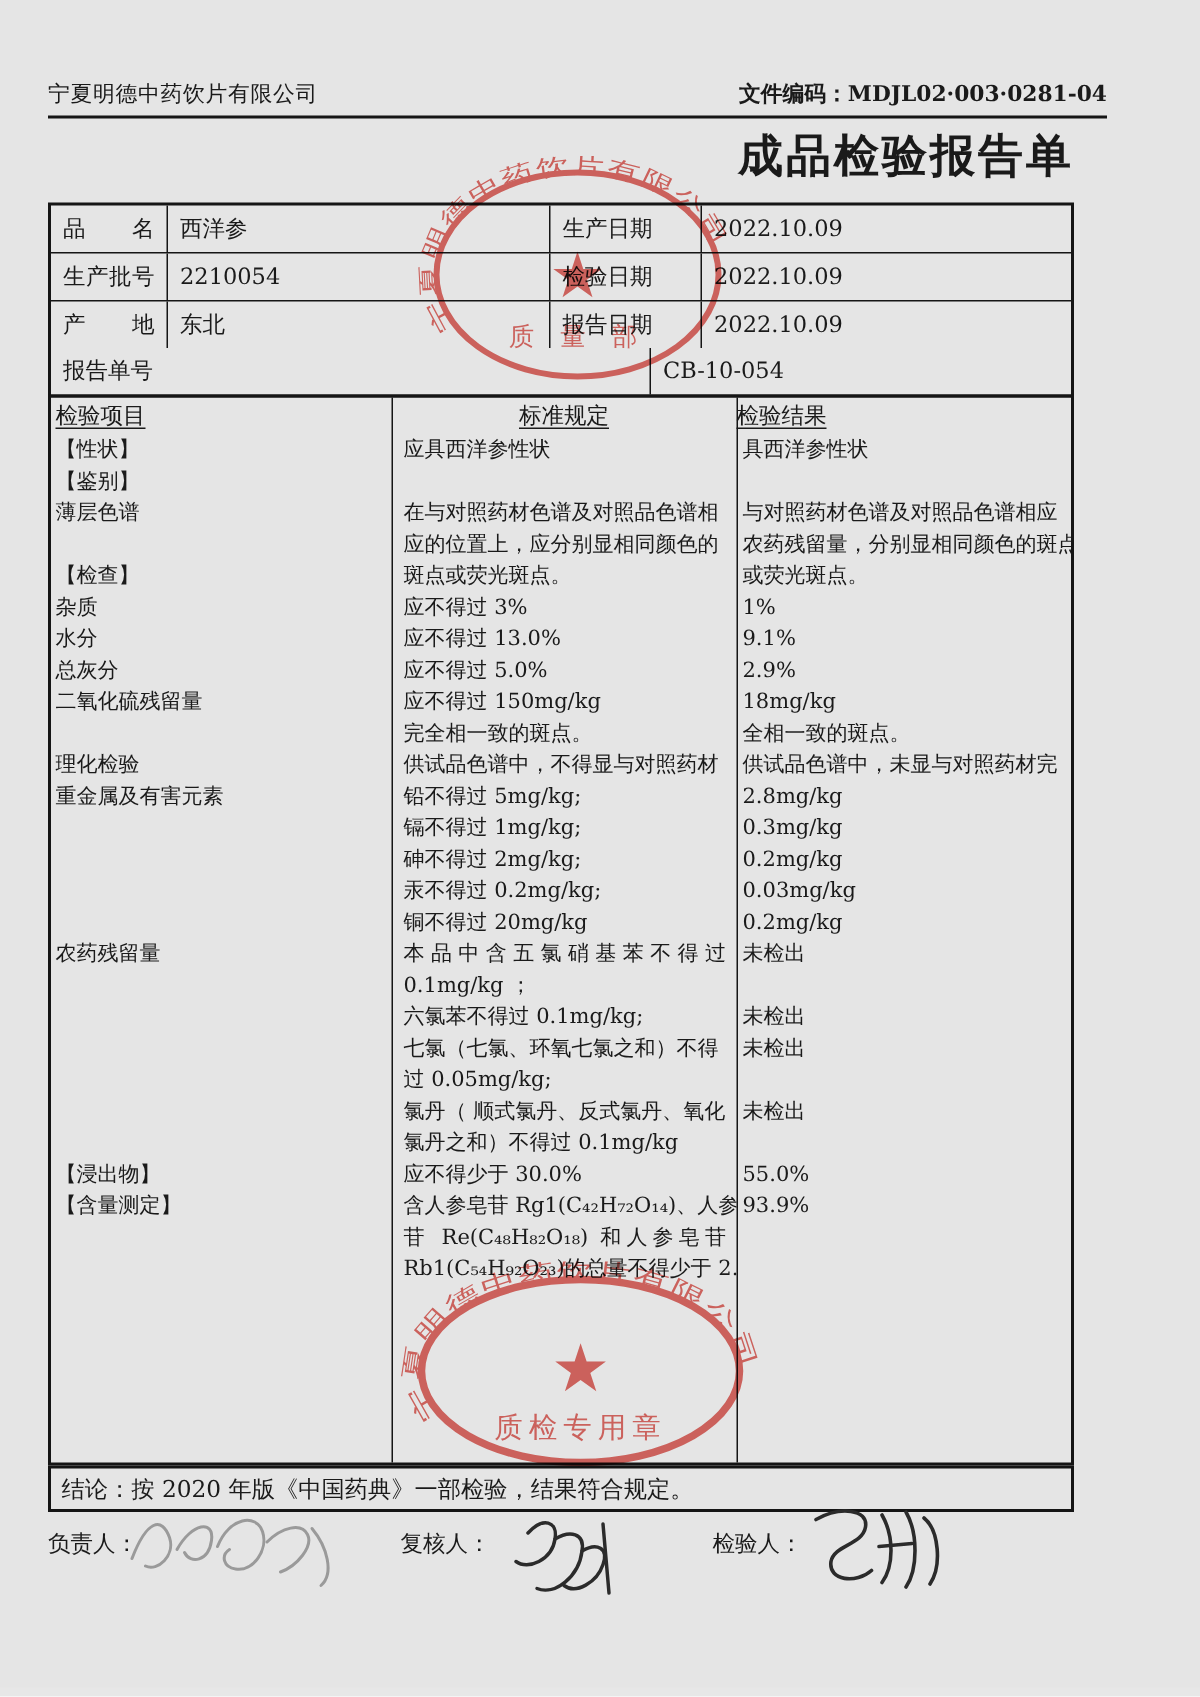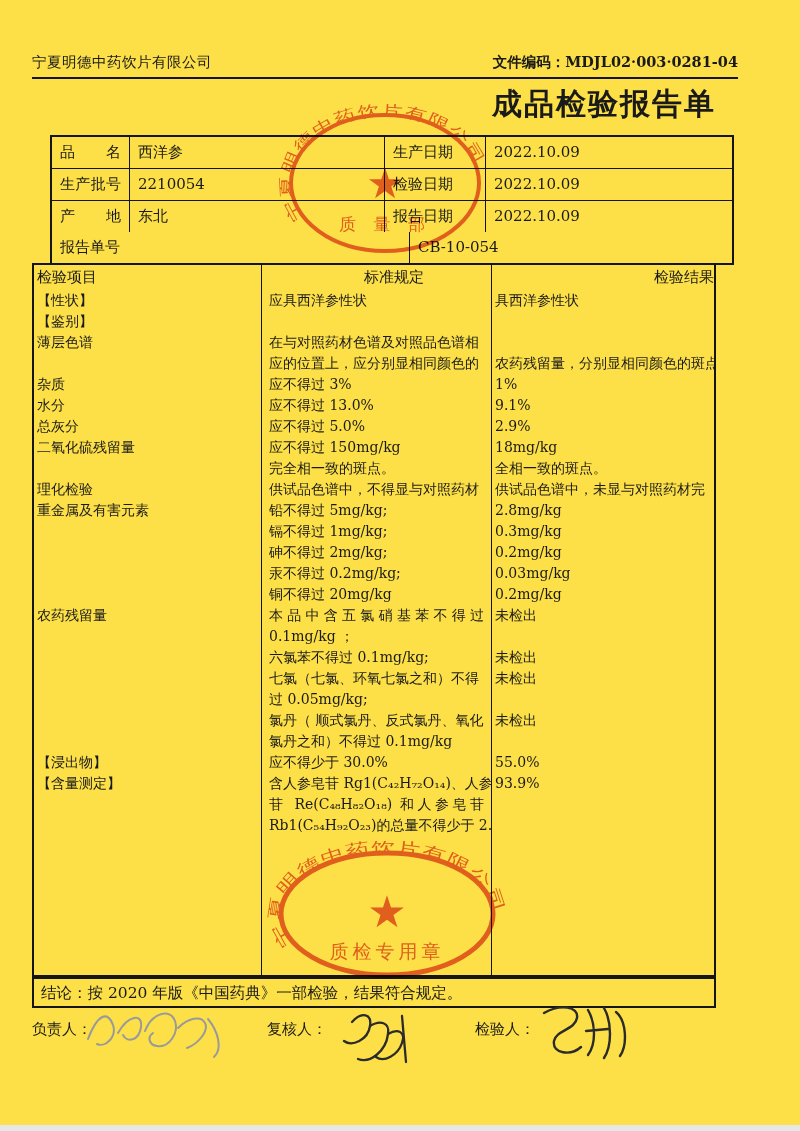--- a/index.html
+++ b/index.html
@@ -1,40 +1,40 @@
 <!DOCTYPE html>
 <html><head>
 <meta charset="utf-8">
 <style>
   html,body{margin:0;padding:0;background:#fff;}
-  .page{position:relative;width:800px;height:1131px;background:#fde047;overflow:hidden;
+  .page{position:relative;width:800px;height:1131px;background:#e5e5e5;overflow:hidden;
         font-family:"DejaVu Serif","Liberation Serif",serif;color:#1a1a1a;}
   .hdr-left{position:absolute;left:32px;top:53px;font-size:14.5px;letter-spacing:.5px;}
   .hdr-right{position:absolute;right:62px;top:53px;font-size:14.5px;font-weight:600;}
   .rule{position:absolute;left:32px;top:77px;width:706px;height:2px;background:#151515;}
   .title{position:absolute;left:32px;top:84px;width:684px;margin:0;text-align:right;
          font-size:30px;font-weight:bold;letter-spacing:2px;}
   
-  .info{position:absolute;left:32px;top:135px;width:684px;border:2px solid #151515;box-sizing:border-box;background:transparent;margin-left:18px;}
+  .info{position:absolute;left:32px;top:135px;width:684px;border:2px solid #151515;box-sizing:border-box;background:transparent;}
   .irow{display:flex;height:31px;line-height:31px;border-bottom:1px solid #151515;font-size:15px;}
   .irow:last-child{border-bottom:none;}
   .ic{box-sizing:border-box;padding:0 8px;overflow:hidden;white-space:nowrap;}
   .ic.b{border-right:1px solid #151515;}
   .w1{width:78px;} .w2{width:255px;} .w3{width:101px;} .w4{flex:1;}
-  .wA{width:358px;} .wB{flex:1;}
+  .wA{width:400px;} .wB{flex:1;}
   .spread{text-align:justify;text-align-last:justify;}
   
   .results{position:absolute;left:32px;top:263px;width:684px;height:714px;border:2px solid #151515;box-sizing:border-box;}
   .vline{position:absolute;top:0;bottom:0;width:1px;background:#151515;}
   .v1{left:227px;} .v2{left:457px;}
   .rhead{position:absolute;top:0;left:0;right:0;height:25px;line-height:25px;font-size:15px;display:flex;}
-  .rhead span{text-underline-offset:3px;}
+  .rhead span{text-decoration:underline;text-underline-offset:3px;}
   .rh1{width:227px;padding-left:3px;box-sizing:border-box;}
-  .rh2{width:230px;text-align:center;box-sizing:border-box;margin-left:18px;}
-  .rh3{flex:1;text-align:right;box-sizing:border-box;}
+  .rh2{width:230px;text-align:center;box-sizing:border-box;}
+  .rh3{flex:1;text-align:left;box-sizing:border-box;}
   .rlines{position:absolute;top:25px;left:0;right:0;}
   .rrow{display:flex;height:21px;line-height:21px;font-size:14px;}
   .c1{width:227px;padding-left:3px;box-sizing:border-box;white-space:nowrap;overflow:hidden;}
   .c2{width:230px;padding:0 7px 0 8px;box-sizing:border-box;white-space:nowrap;overflow:hidden;}
   .c3{flex:1;padding-left:4px;box-sizing:border-box;white-space:nowrap;overflow:hidden;}
   .c2.justify{text-align:justify;text-align-last:justify;white-space:normal;}
   
   .conclusion{position:absolute;left:32px;top:977px;width:684px;height:31px;line-height:28px;
               border:2px solid #151515;box-sizing:border-box;font-size:15.5px;padding-left:7px;}
   .signer{position:absolute;top:1020px;font-size:15px;}
@@ -104,28 +104,34 @@
 
         <div class="rrow">
           <div class="c1">【鉴别】</div>
           <div class="c2"></div>
           <div class="c3"></div>
         </div>
 
         <div class="rrow">
           <div class="c1">薄层色谱</div>
           <div class="c2">在与对照药材色谱及对照品色谱相</div>
+          <div class="c3">与对照药材色谱及对照品色谱相应</div>
         </div>
 
         <div class="rrow">
           <div class="c1"></div>
           <div class="c2">应的位置上，应分别显相同颜色的</div>
           <div class="c3">农药残留量，分别显相同颜色的斑点</div>
         </div>
 
+        <div class="rrow">
+          <div class="c1">【检查】</div>
+          <div class="c2">斑点或荧光斑点。</div>
+          <div class="c3">或荧光斑点。</div>
+        </div>
 
         <div class="rrow">
           <div class="c1">杂质</div>
           <div class="c2">应不得过 3%</div>
           <div class="c3">1%</div>
         </div>
 
         <div class="rrow">
           <div class="c1">水分</div>
           <div class="c2">应不得过 13.0%</div>

